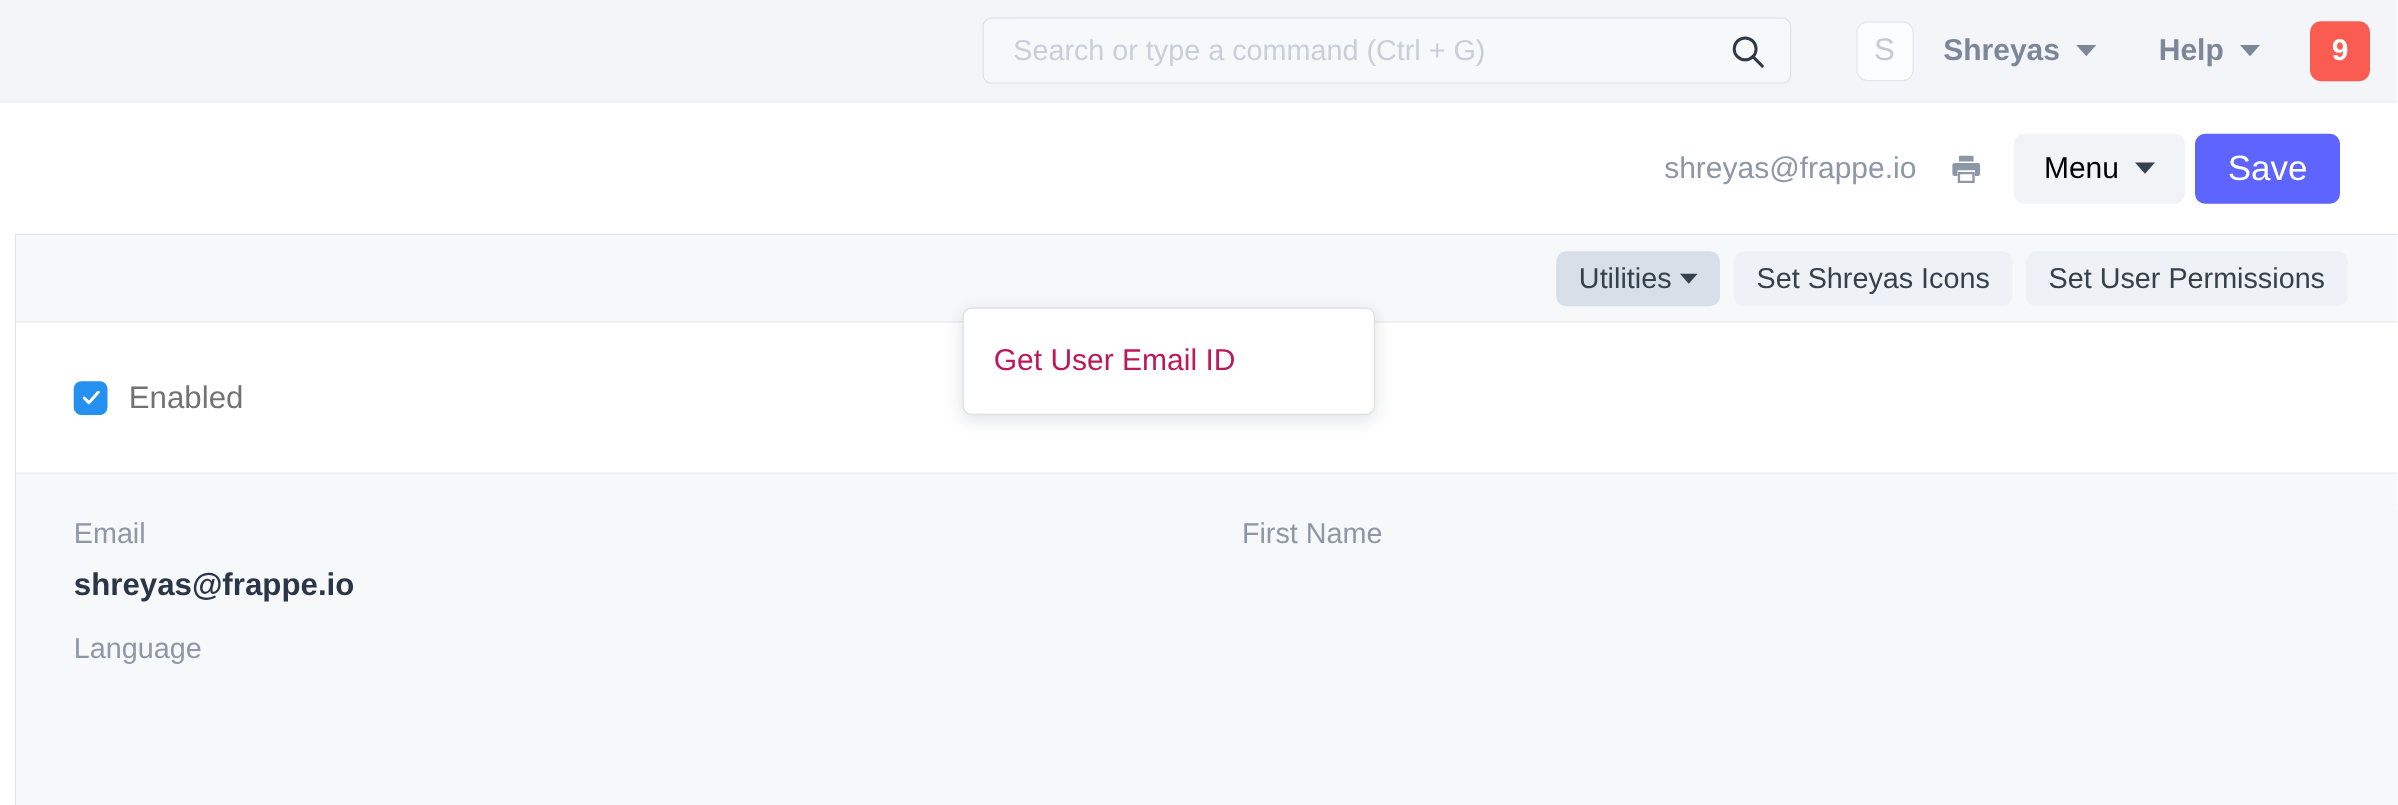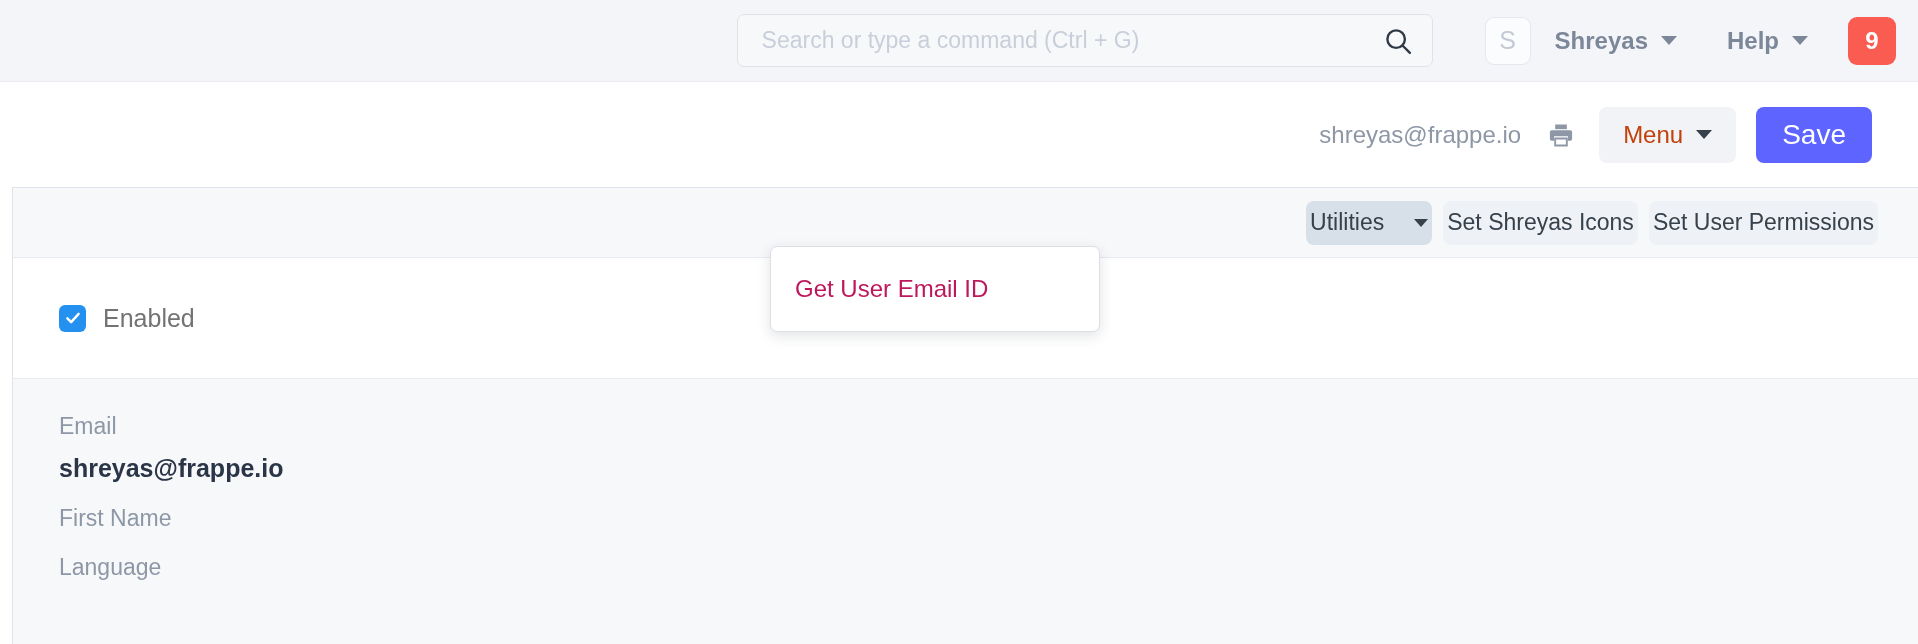--- a/index.html
+++ b/index.html
@@ -26,21 +26,21 @@
   }
 
   .nav-right {
     display: flex;
     align-items: center;
     height: 100%;
   }
 
   .search-wrap {
     position: relative;
-    width: 696px;
+    width: 647px;
     height: 53px;
     margin-right: 52px;
   }
   .search-input {
     width: 100%;
     height: 100%;
     border: 1px solid #dfe2e8;
     border-radius: 7px;
     background: #f7f8fa;
     padding: 0 62px 0 24px;
@@ -126,23 +126,23 @@
     height: 56px;
     background: #f1f3f6;
     border: none;
     border-radius: 8px;
     padding: 0 24px;
     display: flex;
     align-items: center;
     gap: 13px;
     font-family: "Liberation Sans", sans-serif;
     font-size: 24px;
-    color: #c2410c;
-    cursor: pointer;
-    margin-right: 20px;
+    color: #000000;
+    cursor: pointer;
+    margin-right: 8px;
   }
   .btn-menu .caret { border-top-color: #36414c; }
 
   .btn-save {
     height: 56px;
     background: #5e64ff;
     border: none;
     border-radius: 8px;
     padding: 0 26px;
     font-family: "Liberation Sans", sans-serif;
@@ -169,27 +169,27 @@
     padding-right: 40px;
     gap: 11px;
     position: relative;
   }
 
   .tb-btn {
     height: 44px;
     border: none;
     border-radius: 8px;
     background: #eef1f5;
-    padding: 0 4px;
+    padding: 0 18px;
     font-family: "Liberation Sans", sans-serif;
     font-size: 23px;
     color: #36414c;
     display: flex;
     align-items: center;
-    gap: 30px;
+    gap: 7px;
     cursor: pointer;
   }
   .tb-btn.active { background: #d7dfe8; }
   .tb-btn .caret { border-top-color: #36414c; border-left-width: 7px; border-right-width: 7px; border-top-width: 8px; }
 
   .dropdown-menu {
     position: absolute;
     top: 58px;
     left: 757px;
     width: 330px;
@@ -226,21 +226,21 @@
   }
   .cb-label { font-size: 25px; color: #737373; }
 
   .fields-section {
     background: #f7f8fa;
     padding: 34px 46px 0 46px;
     height: 282px;
   }
   .field-grid {
     display: grid;
-    grid-template-columns: 1fr;
+    grid-template-columns: 1fr 1fr;
     column-gap: 56px;
   }
   .field { padding-bottom: 22px; }
   .field-label {
     font-size: 23px;
     color: #8d97a6;
     margin-bottom: 14px;
   }
   .field-static {
     font-size: 25px;

